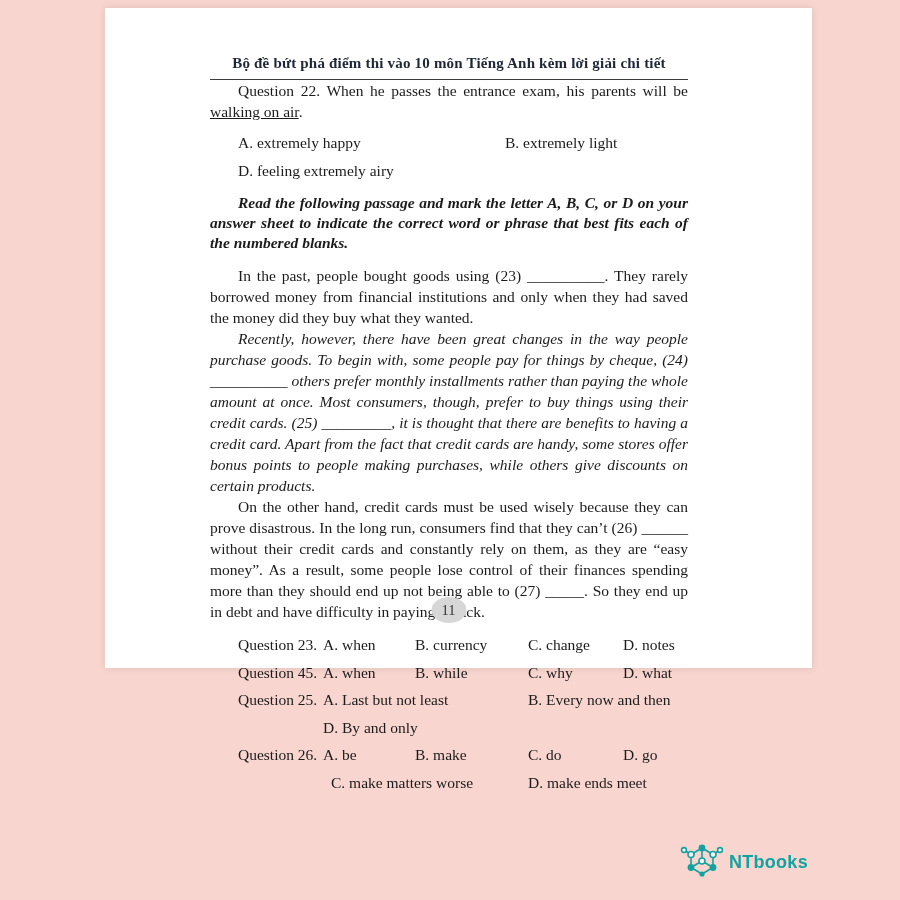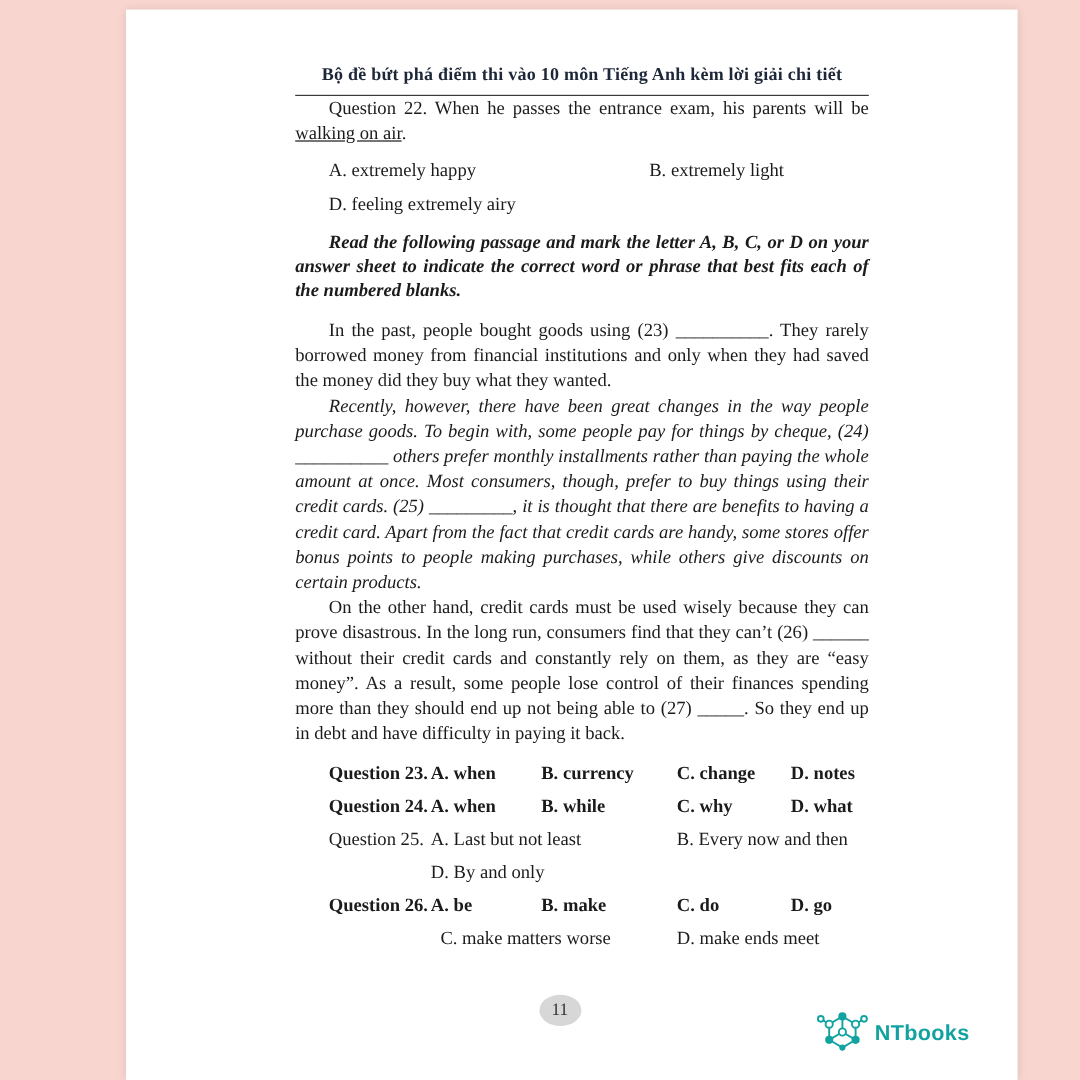--- a/index.html
+++ b/index.html
@@ -6,24 +6,23 @@
   body {
     width: 900px; height: 900px;
     background: #f8d5cf;
     position: relative;
     font-family: "Liberation Serif", serif;
     overflow: hidden;
   }
   .page {
     position: absolute;
     left: 105px; top: 8px;
-    width: 707px; height: 892px;
+    width: 707px; height: 660px;
     background: #ffffff;
     box-shadow: 0 0 8px rgba(0,0,0,0.10);
-    padding-left: 36px;
   }
   .content {
     padding: 46px 124px 0 105px;
     color: #1b1b1b;
     font-size: 15.5px;
   }
   .header-title {
     text-align: center;
     font-weight: bold;
     font-size: 15px;
@@ -56,21 +55,21 @@
     font-style: italic;
     text-align: justify;
     text-indent: 28px;
     line-height: 20px;
   }
   .p1 { margin-top: 11px; }
   .p2 { margin-top: 10px; font-style: italic; }
   .p3 { margin-top: 12px; }
   .mc { margin: 14px 0 0 28px; }
   .mc-row { display: grid; height: 27.5px; align-items: start; }
-  .row-four { grid-template-columns: 85px 92px 113px 95px auto; font-weight: bold; }
+  .row-four { grid-template-columns: 85px 92px 113px 95px auto; }
   .row-two  { grid-template-columns: 85px 205px auto; }
   .row-two.cont .cell-a { padding-left: 8px; }
   .page-number {
     position: absolute;
     left: calc(50% - 10px);
     transform: translateX(-50%);
     bottom: 45px;
     width: 35px; height: 26px;
     background: #d7d7d7;
     border-radius: 50%;
@@ -117,21 +116,21 @@
 
       <div class="mc-row row-four">
         <span>Question 23.</span>
         <span class="cell-a">A. when</span>
         <span>B. currency</span>
         <span>C. change</span>
         <span>D. notes</span>
       </div>
 
       <div class="mc-row row-four">
-        <span>Question 24.</span>
+        <span>Question 45.</span>
         <span class="cell-a">A. when</span>
         <span>B. while</span>
         <span>C. why</span>
         <span>D. what</span>
       </div>
 
       <div class="mc-row row-two">
         <span>Question 25.</span>
         <span class="cell-a">A. Last but not least</span>
         <span>B. Every now and then</span>

